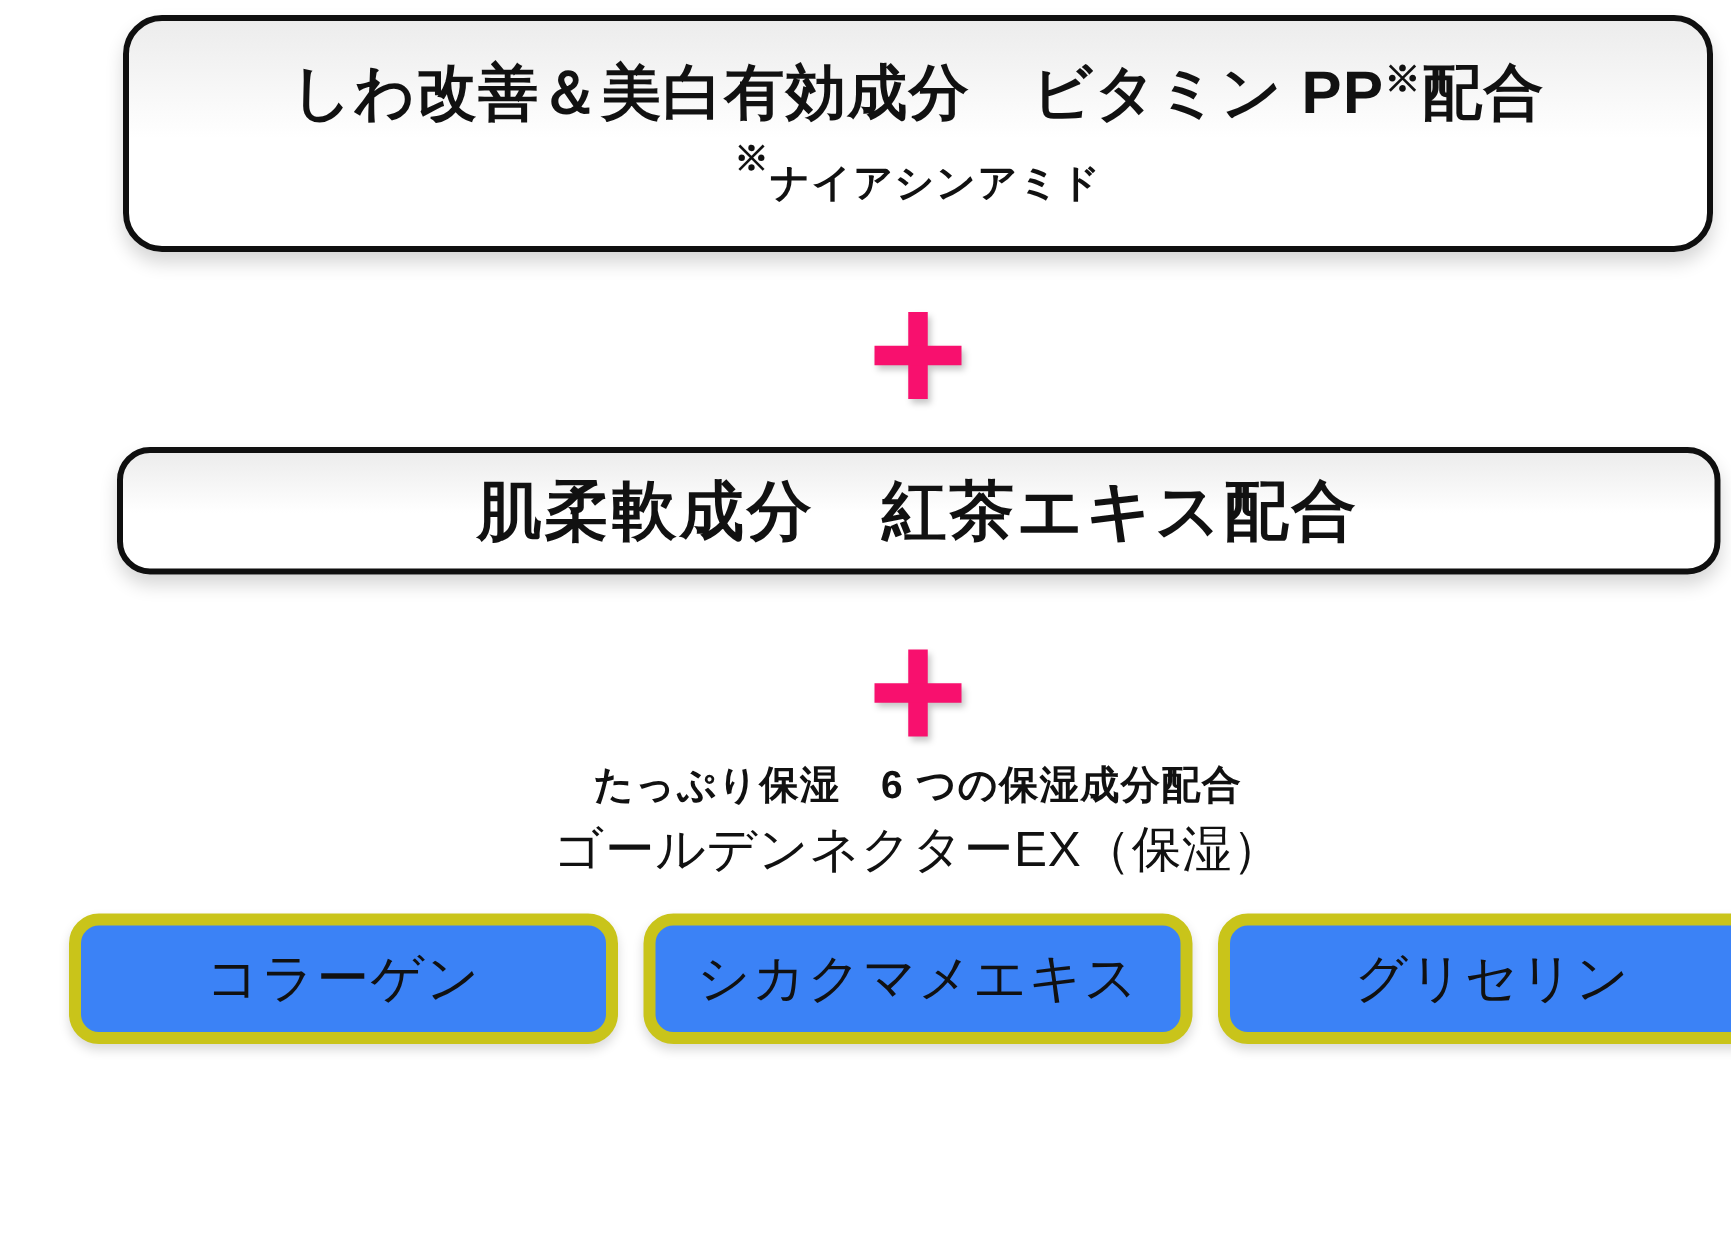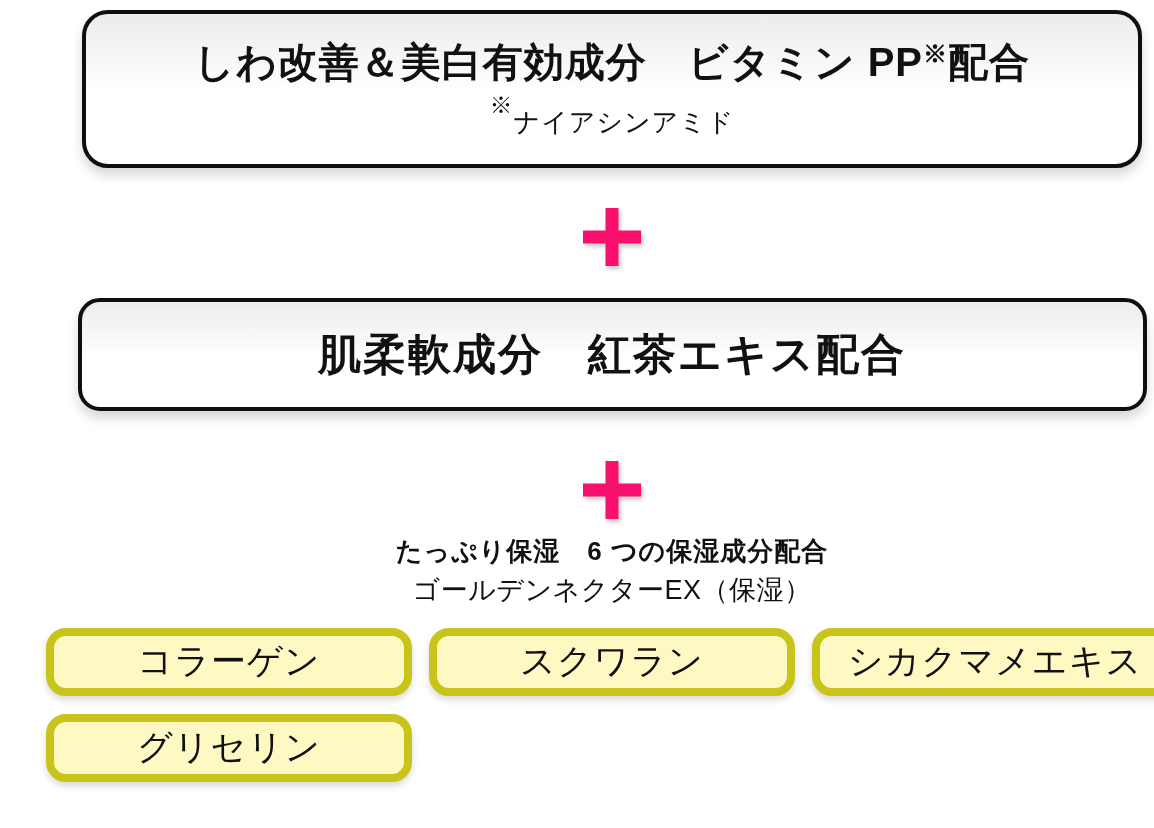--- a/index.html
+++ b/index.html
@@ -32,26 +32,26 @@
     width: 1060px; height: 158px; margin-top: 10px;
     display: flex; flex-direction: column; align-items: center; justify-content: center;
   }
   .vitamin-title {
     font-size: 40px; font-weight: 600; letter-spacing: 1px;
     line-height: 1.1; margin-top: 2px;
     white-space: pre;
   }
   .vitamin-title sup { font-size: 24px; }
   .vitamin-note {
-    margin-top: 14px; font-size: 26px; font-weight: 400; letter-spacing: 1px;
+    margin-top: 14px; font-size: 26px; font-weight: 700; letter-spacing: 1px;
   }
   .vitamin-note sup { font-size: 23px; top: -0.35em; position: relative; }
 
   .tea-box {
-    width: 1069px; height: 113px; margin-top: 32px;
+    width: 1069px; height: 85px; margin-top: 32px;
     border-radius: 22px;
     display: flex; align-items: center; justify-content: center;
   }
   .tea-title {
     font-size: 43px; font-weight: 700; letter-spacing: 2px; white-space: pre;
   }
 
   
   .plus-icon {
     position: relative;
@@ -68,33 +68,33 @@
   .plus-icon.second { margin-top: 50px; }
 
   
   .moisture-heading {
     margin-top: 18px;
     font-size: 26px; font-weight: 700; letter-spacing: 1px;
     line-height: 1.15; white-space: pre;
   }
   .moisture-subheading {
     margin-top: 5px;
-    font-size: 27px; font-weight: 400; letter-spacing: 0.5px;
+    font-size: 33px; font-weight: 400; letter-spacing: 0.5px;
   }
   .ingredient-grid {
     margin-top: 20px;
     display: grid;
     grid-template-columns: repeat(3, 366px);
     column-gap: 17px; row-gap: 18px;
   }
   .ingredient-box {
-    height: 68px;
+    height: 87px;
     border: 8px solid var(--ingredient-border);
     border-radius: 20px;
-    background: #fef9c3;
+    background: #3b82f6;
     box-shadow: 0 4px 7px rgba(0,0,0,0.15);
     display: flex; align-items: center; justify-content: center;
   }
   .ingredient-label {
     font-size: 35px; font-weight: 500; letter-spacing: 1px;
   }
 </style>
 </head>
 <body>
 
@@ -120,23 +120,20 @@
   </div>
 
   <div class="moisture-heading">たっぷり保湿　6 つの保湿成分配合</div>
   <div class="moisture-subheading">ゴールデンネクターEX（保湿）</div>
 
   <div class="ingredient-grid">
     <div class="ingredient-box">
       <span class="ingredient-label">コラーゲン</span>
     </div>
     <div class="ingredient-box">
-      <span class="ingredient-label">スクワラン</span>
-    </div>
-    <div class="ingredient-box">
       <span class="ingredient-label">シカクマメエキス</span>
     </div>
     <div class="ingredient-box">
       <span class="ingredient-label">グリセリン</span>
     </div>
   </div>
 
 </div>
 
 </body></html>

